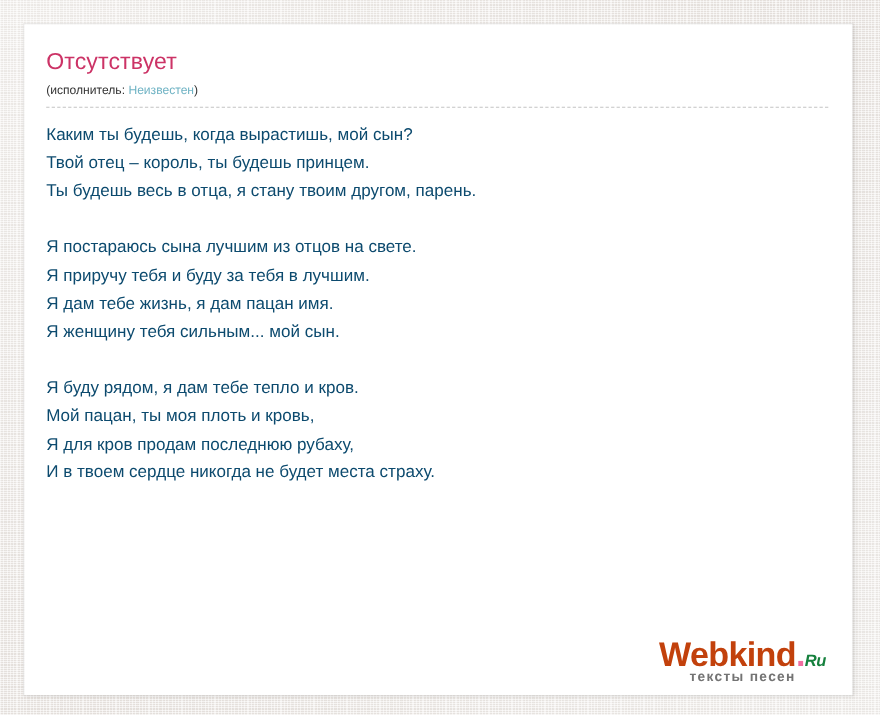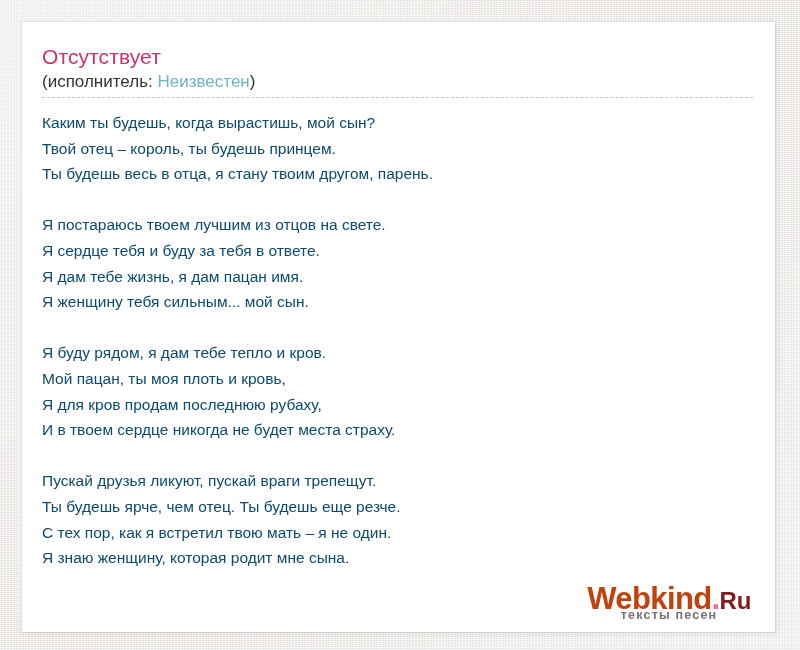--- a/index.html
+++ b/index.html
@@ -45,21 +45,21 @@
   .song-title {
     font-size: 21px;
     line-height: 26px;
     font-weight: normal;
     color: #cc3366;
     margin: 0 0 3px 0;
     letter-spacing: 0.1px;
   }
 
   .performer-line {
-    font-size: 17px;
+    font-size: 11px;
     line-height: 18px;
     color: #333333;
     padding-bottom: 6px;
     border-bottom: 1px dashed #c4c4c4;
     margin-right: 2px;
   }
 
   .performer-link {
     color: #6fb3c4;
     text-decoration: none;
@@ -93,21 +93,21 @@
   .logo-wordmark {
     font-family: "Liberation Sans", sans-serif;
     font-weight: bold;
     font-size: 31px;
     line-height: 31px;
     letter-spacing: -0.6px;
     white-space: nowrap;
   }
   .logo-main { color: #c2410c; }
   .logo-dot  { color: #f06ea0; }
-  .logo-tld  { color: #7f1d1d; font-size: 24px; letter-spacing: -0.3px; }
+  .logo-tld  { color: #15803d; font-size: 15px; letter-spacing: -0.3px; font-style: italic; }
 
   .logo-tagline {
     margin-top: -8px;
     font-size: 12.5px;
     font-weight: bold;
     letter-spacing: 1.2px;
     color: #737373;
     text-transform: lowercase;
     white-space: nowrap;
   }
@@ -130,39 +130,33 @@
 
     <div class="lyrics-body">
 
       <div class="lyric-stanza">
         <div class="lyric-line">Каким ты будешь, когда вырастишь, мой сын?</div>
         <div class="lyric-line">Твой отец – король, ты будешь принцем.</div>
         <div class="lyric-line">Ты будешь весь в отца, я стану твоим другом, парень.</div>
       </div>
 
       <div class="lyric-stanza">
-        <div class="lyric-line">Я постараюсь твоем лучшим из отцов на свете.</div>
-        <div class="lyric-line">Я сердце тебя и буду за тебя в ответе.</div>
+        <div class="lyric-line">Я постараюсь сына лучшим из отцов на свете.</div>
+        <div class="lyric-line">Я приручу тебя и буду за тебя в лучшим.</div>
         <div class="lyric-line">Я дам тебе жизнь, я дам пацан имя.</div>
         <div class="lyric-line">Я женщину тебя сильным... мой сын.</div>
       </div>
 
       <div class="lyric-stanza">
         <div class="lyric-line">Я буду рядом, я дам тебе тепло и кров.</div>
         <div class="lyric-line">Мой пацан, ты моя плоть и кровь,</div>
         <div class="lyric-line">Я для кров продам последнюю рубаху,</div>
         <div class="lyric-line">И в твоем сердце никогда не будет места страху.</div>
       </div>
 
-      <div class="lyric-stanza">
-        <div class="lyric-line">Пускай друзья ликуют, пускай враги трепещут.</div>
-        <div class="lyric-line">Ты будешь ярче, чем отец. Ты будешь еще резче.</div>
-        <div class="lyric-line">С тех пор, как я встретил твою мать – я не один.</div>
-        <div class="lyric-line">Я знаю женщину, которая родит мне сына.</div>
-      </div>
 
     </div>
 
     <div class="site-logo">
       <div class="logo-wordmark"><span class="logo-main">Webkind</span><span class="logo-dot">.</span><span class="logo-tld">Ru</span></div>
       <div class="logo-tagline">тексты песен</div>
     </div>
 
   </div>
 </div>

